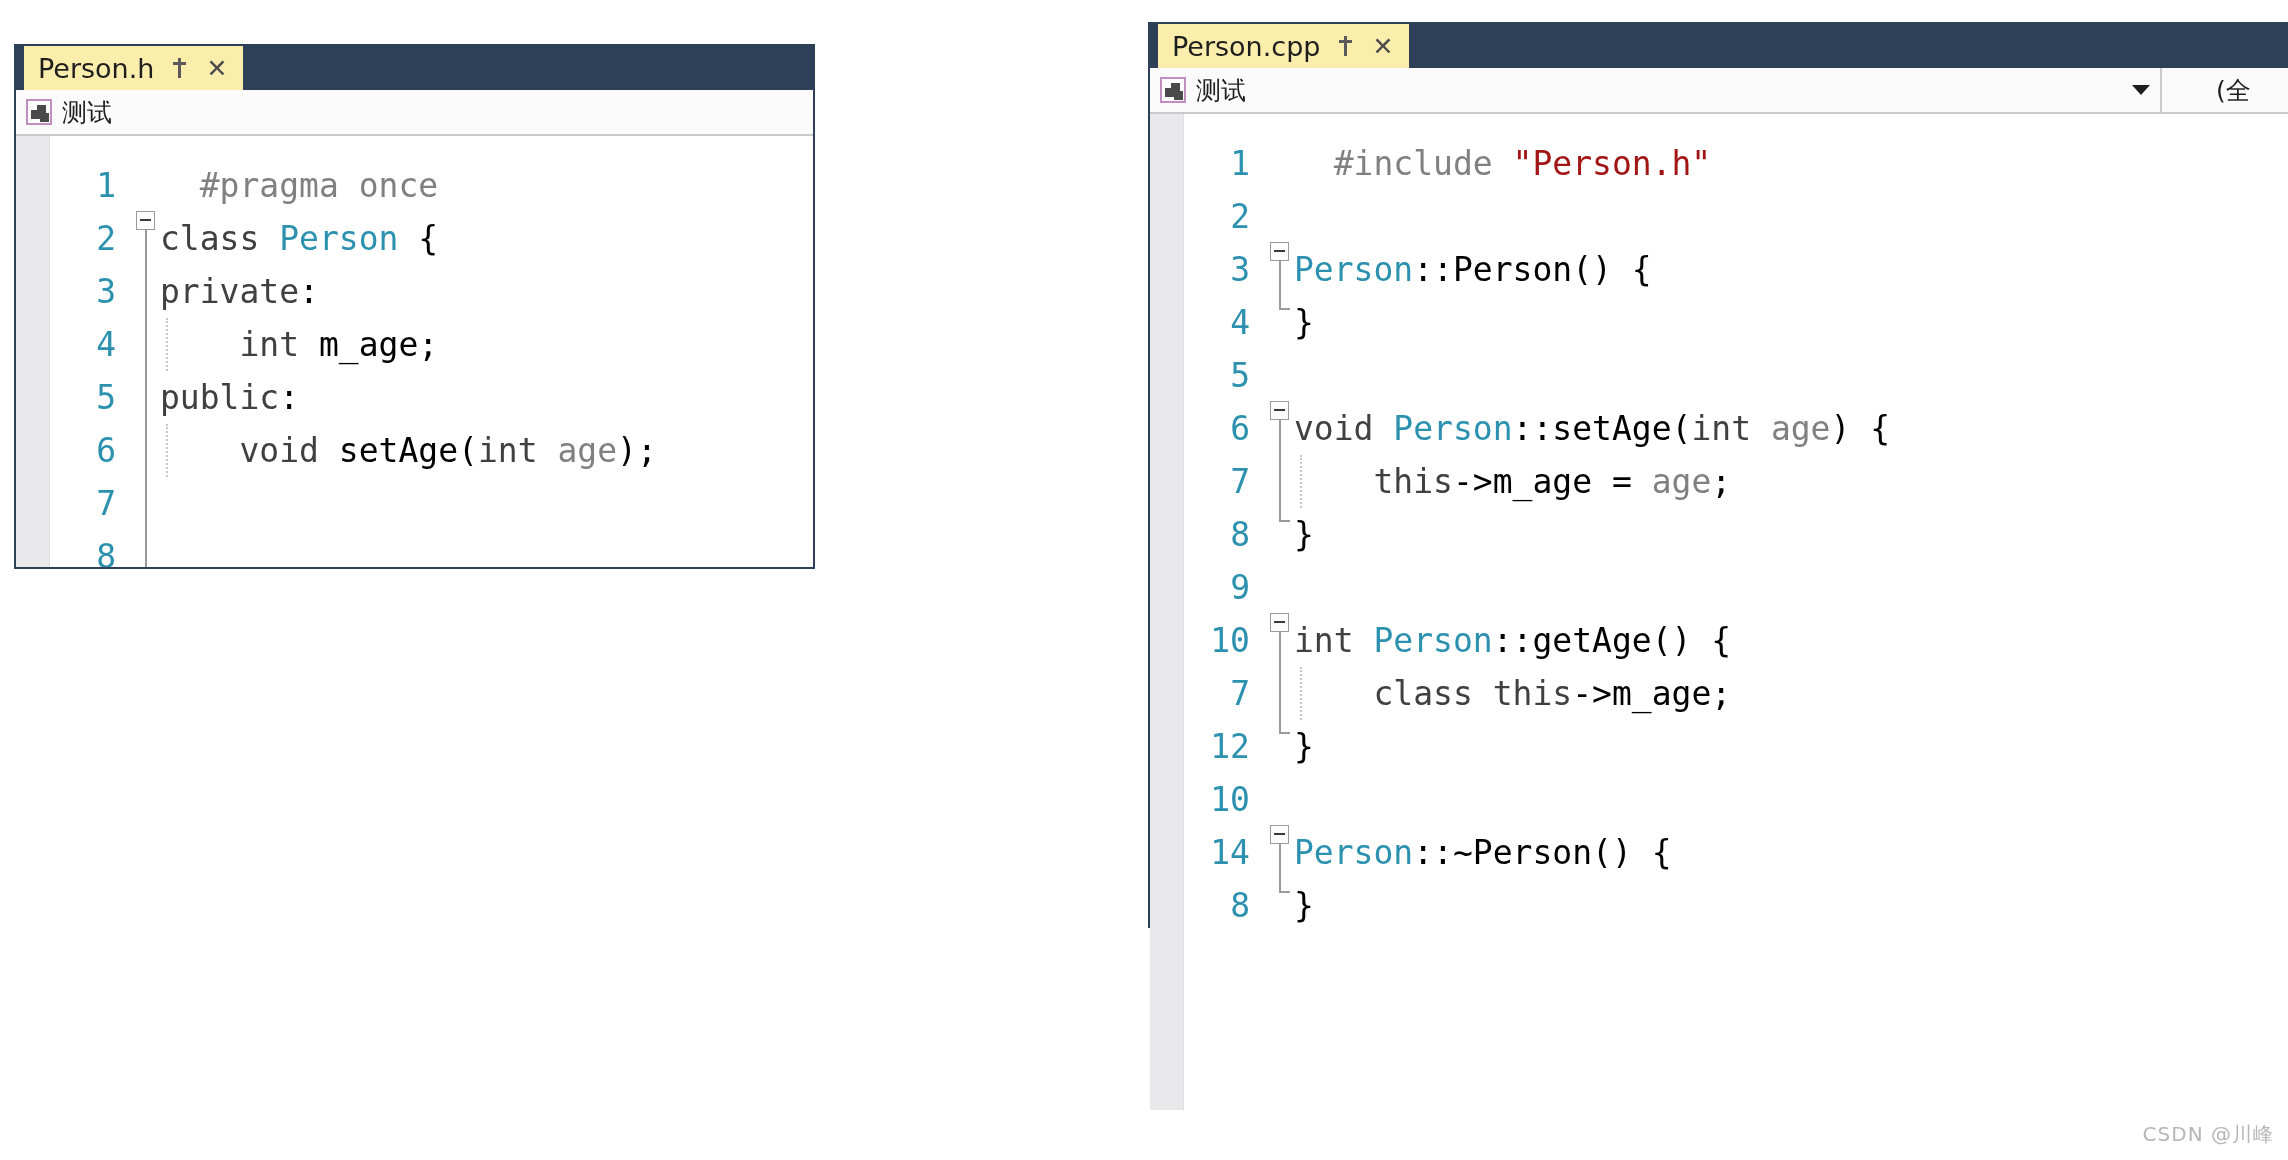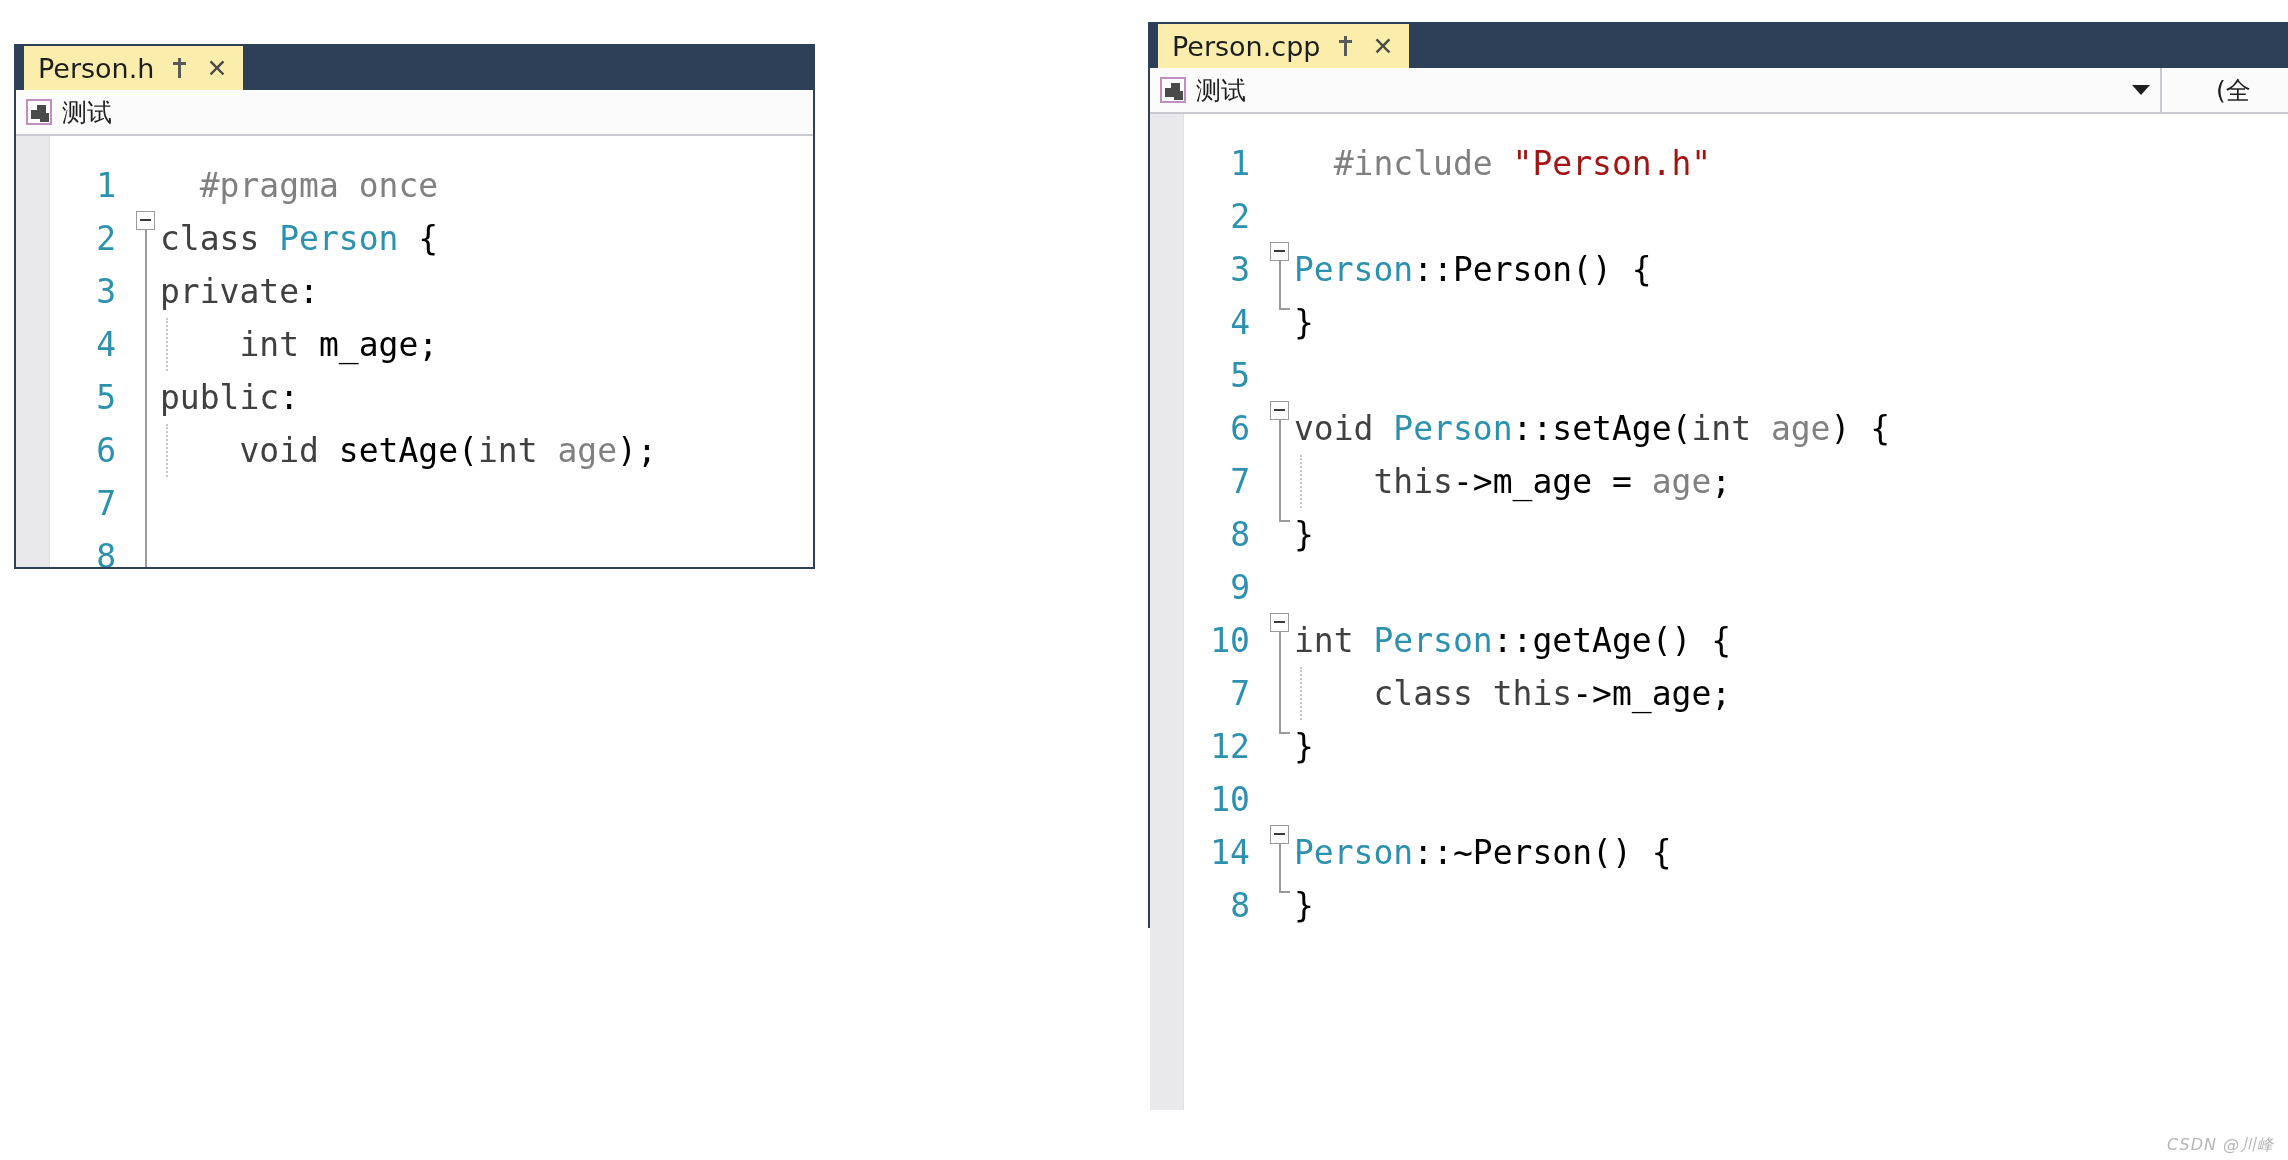--- a/index.html
+++ b/index.html
@@ -205,26 +205,25 @@
   .t-pre   { color: #808080; }
   .t-kw    { color: #404040; }
   .t-type  { color: #2b91af; }
   .t-str   { color: #a31515; }
   .t-plain { color: #000000; }
   .t-param { color: #808080; }
 
   .watermark {
     position: absolute;
     right: 14px;
-    bottom: 4px;
-    font-size: 16px;
+    bottom: 12px;
+    font-size: 20px;
     color: #b6b6b6;
     font-family: "DejaVu Sans", "Liberation Sans", sans-serif;
     letter-spacing: 1px;
-    font-style: italic;
   }
 </style>
 </head>
 <body>
 
 <div id="root">
 
   <div class="vs-window" id="left-window" style="left:14px; top:44px; width:801px; height:525px; border:2px solid #2d4058;">
 
     <div class="tabstrip">

